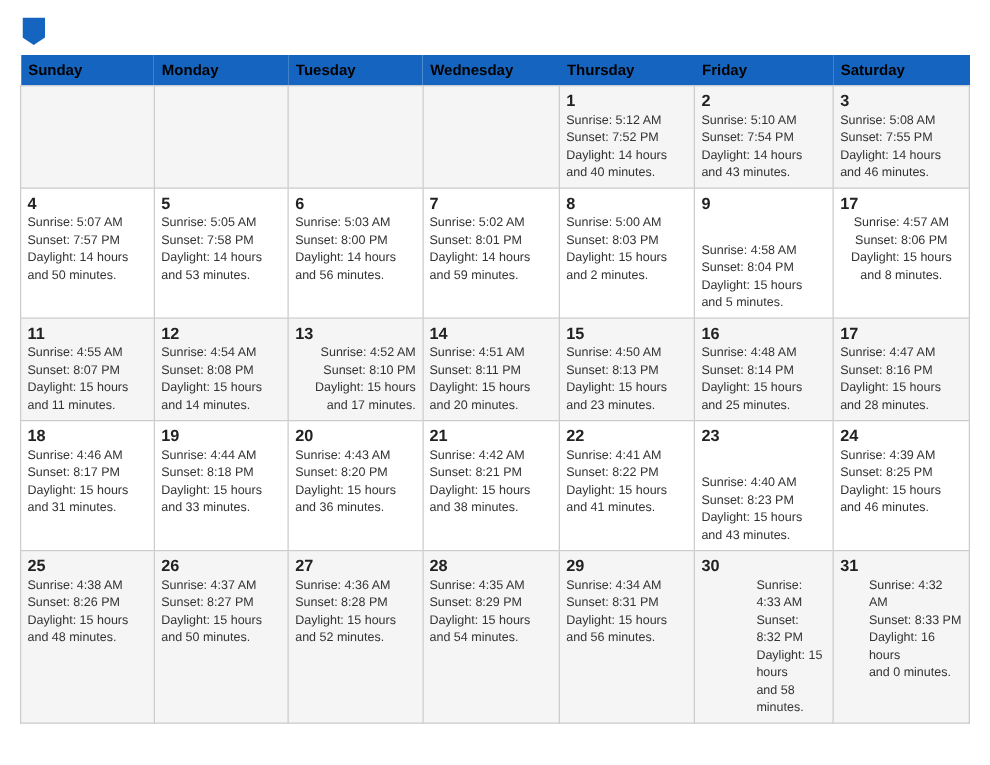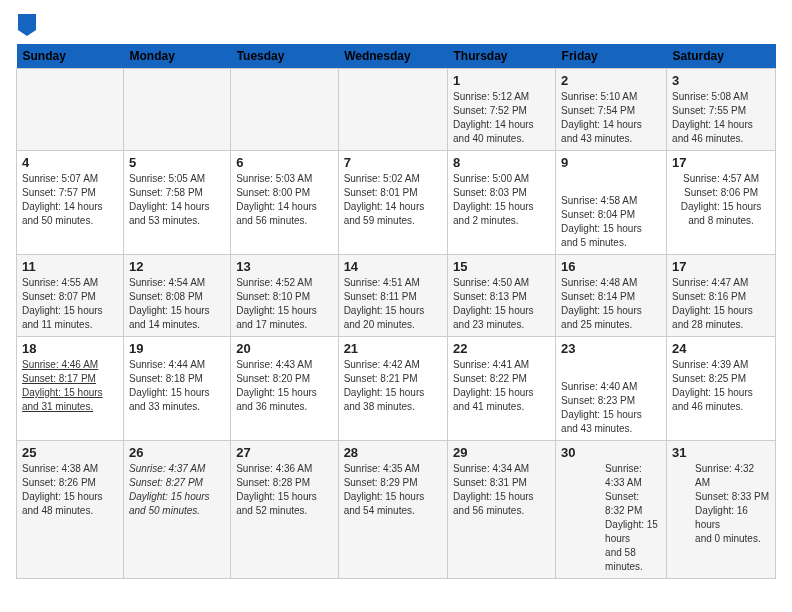--- a/index.html
+++ b/index.html
@@ -208,21 +208,21 @@
         </td>
         <td>
           <span class="day-number">12</span>
           <div class="day-info" style="white-space: pre-line;">Sunrise: 4:54 AM
 Sunset: 8:08 PM
 Daylight: 15 hours
 and 14 minutes.</div>
         </td>
         <td>
           <span class="day-number">13</span>
-          <div class="day-info" style="white-space: pre-line;">Sunrise: 4:52 AM
+          <div class="day-info" style="white-space: pre-line; text-align: right;">Sunrise: 4:52 AM
 Sunset: 8:10 PM
 Daylight: 15 hours
 and 17 minutes.</div>
         </td>
         <td>
           <span class="day-number">14</span>
           <div class="day-info" style="white-space: pre-line;">Sunrise: 4:51 AM
 Sunset: 8:11 PM
 Daylight: 15 hours
 and 20 minutes.</div>
@@ -245,21 +245,21 @@
           <span class="day-number">17</span>
           <div class="day-info" style="white-space: pre-line;">Sunrise: 4:47 AM
 Sunset: 8:16 PM
 Daylight: 15 hours
 and 28 minutes.</div>
         </td>
       </tr>
       <tr>
         <td>
           <span class="day-number">18</span>
-          <div class="day-info" style="white-space: pre-line; text-decoration: underline;">Sunrise: 4:46 AM
+          <div class="day-info" style="white-space: pre-line;">Sunrise: 4:46 AM
 Sunset: 8:17 PM
 Daylight: 15 hours
 and 31 minutes.</div>
         </td>
         <td>
           <span class="day-number">19</span>
           <div class="day-info" style="white-space: pre-line;">Sunrise: 4:44 AM
 Sunset: 8:18 PM
 Daylight: 15 hours
 and 33 minutes.</div>
@@ -303,21 +303,21 @@
       <tr>
         <td>
           <span class="day-number">25</span>
           <div class="day-info" style="white-space: pre-line;">Sunrise: 4:38 AM
 Sunset: 8:26 PM
 Daylight: 15 hours
 and 48 minutes.</div>
         </td>
         <td>
           <span class="day-number">26</span>
-          <div class="day-info" style="white-space: pre-line; font-style: italic;">Sunrise: 4:37 AM
+          <div class="day-info" style="white-space: pre-line;">Sunrise: 4:37 AM
 Sunset: 8:27 PM
 Daylight: 15 hours
 and 50 minutes.</div>
         </td>
         <td>
           <span class="day-number">27</span>
           <div class="day-info" style="white-space: pre-line;">Sunrise: 4:36 AM
 Sunset: 8:28 PM
 Daylight: 15 hours
 and 52 minutes.</div>

